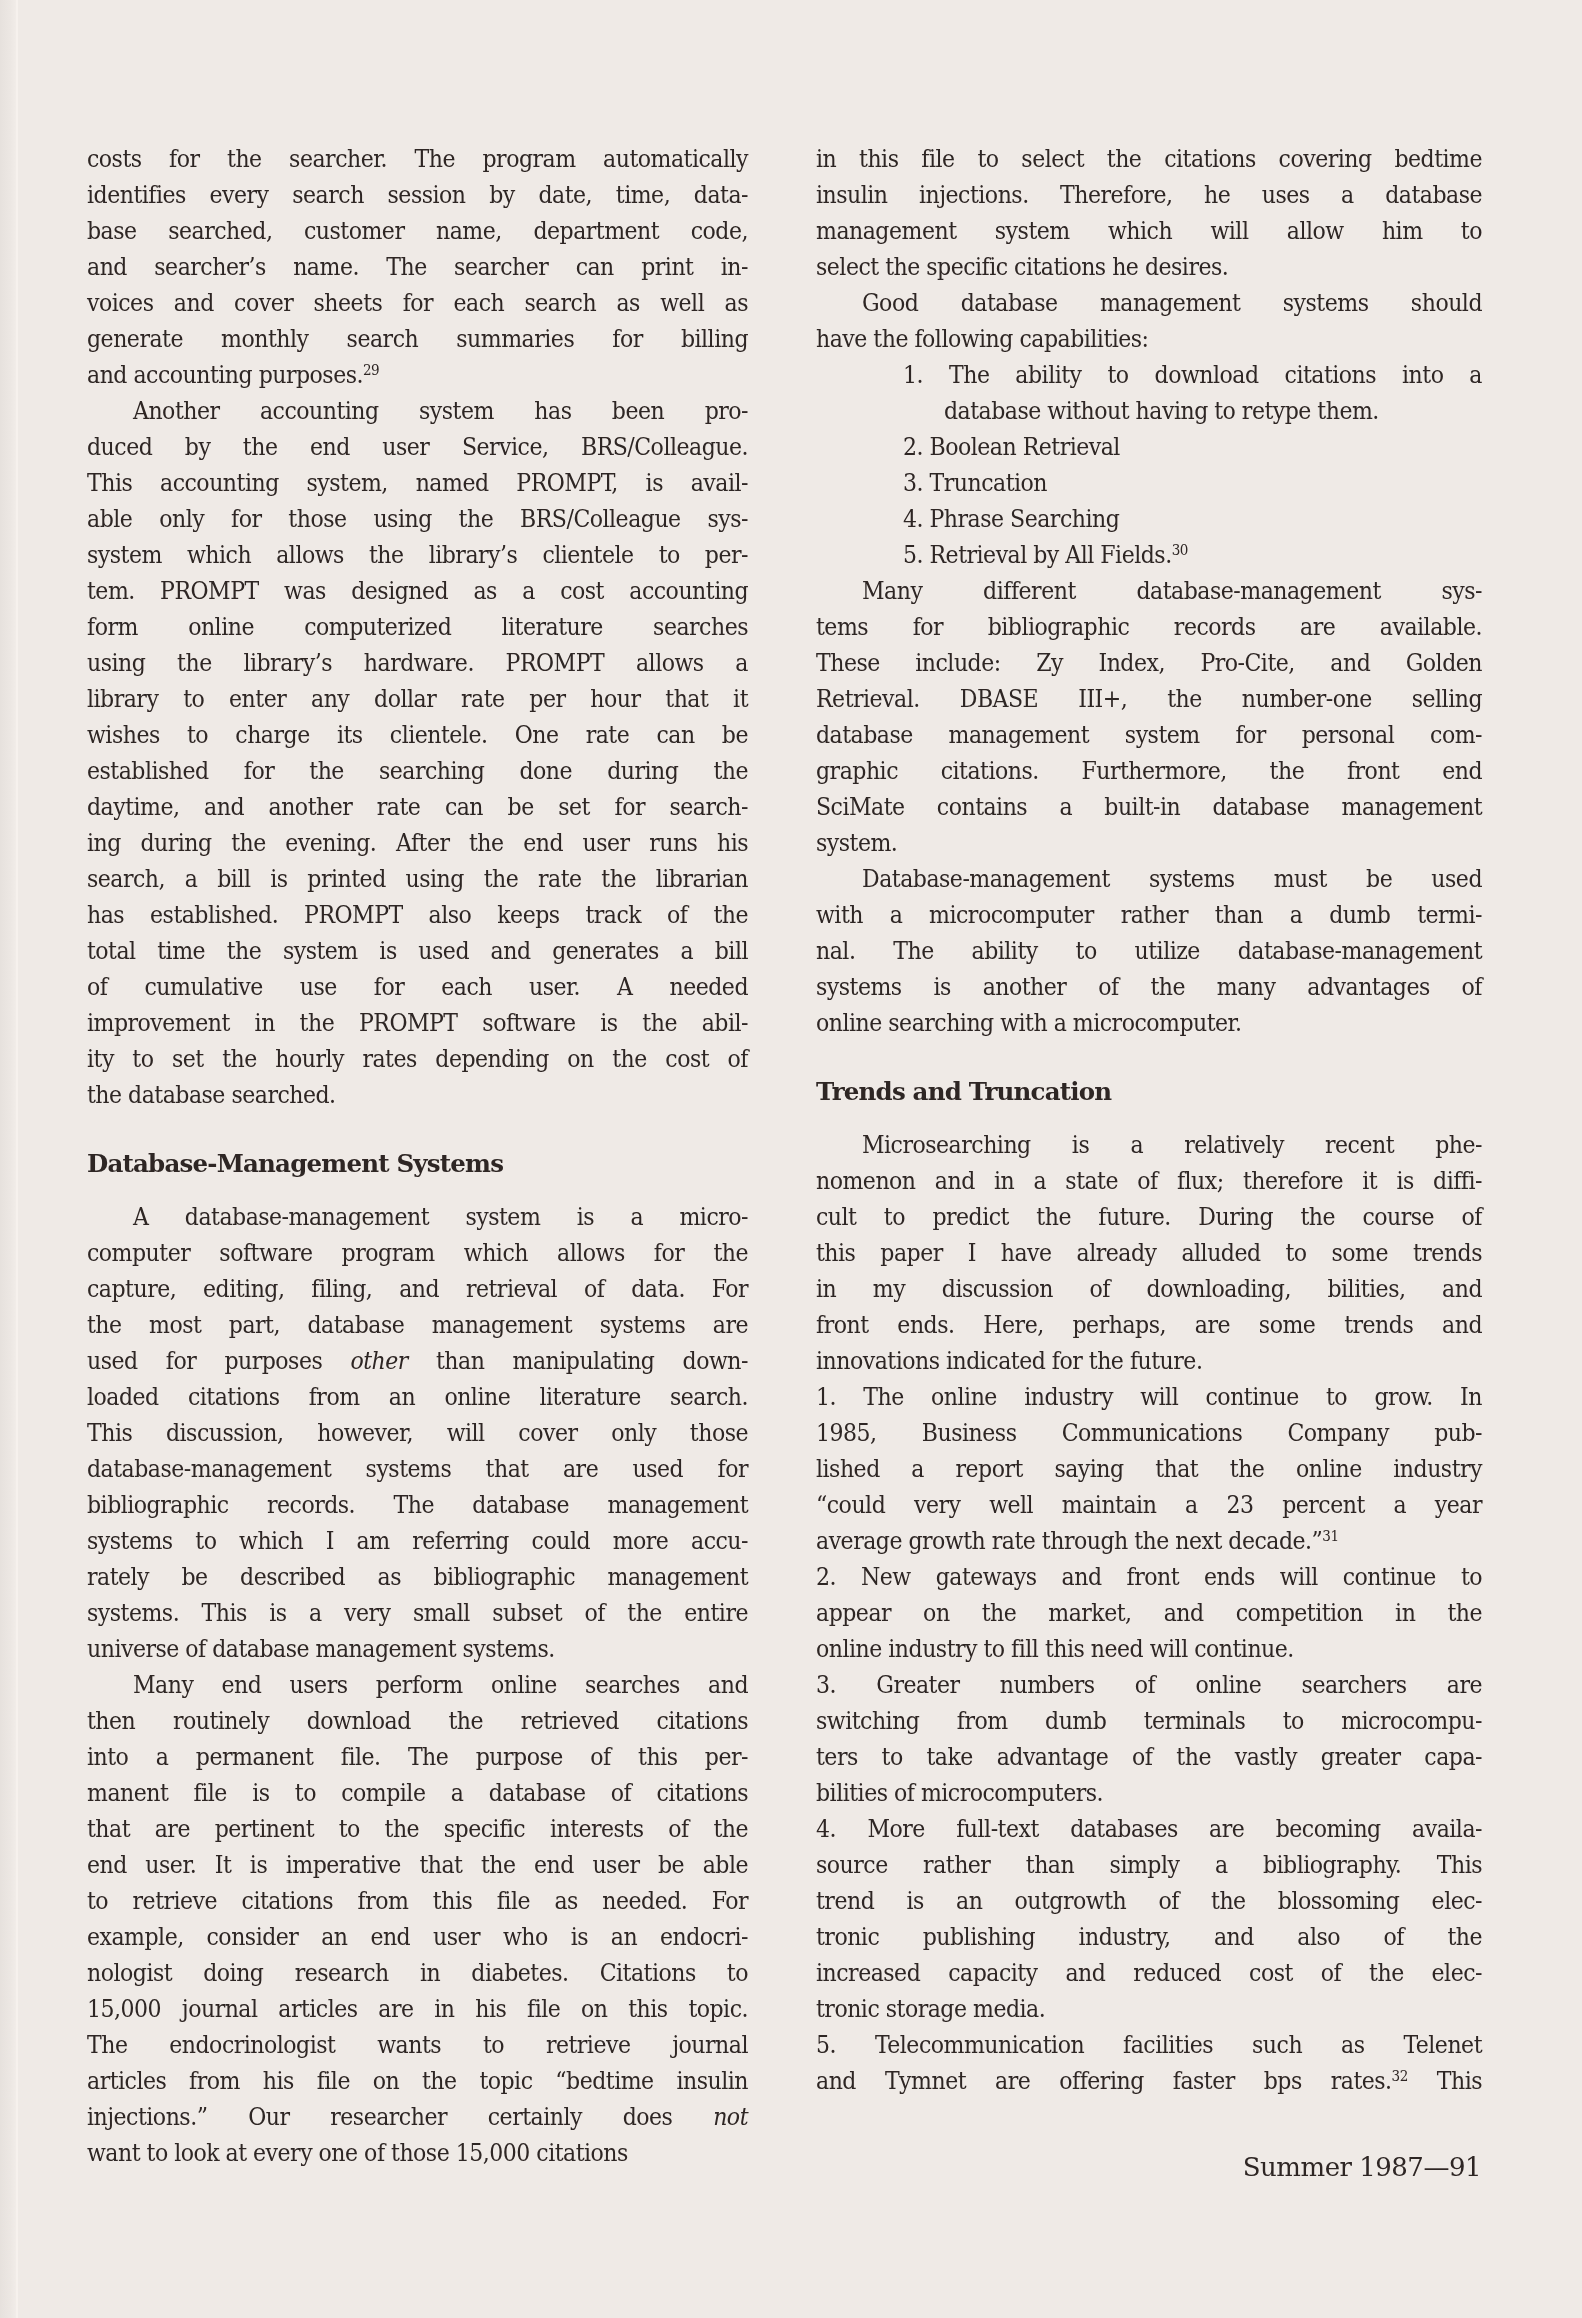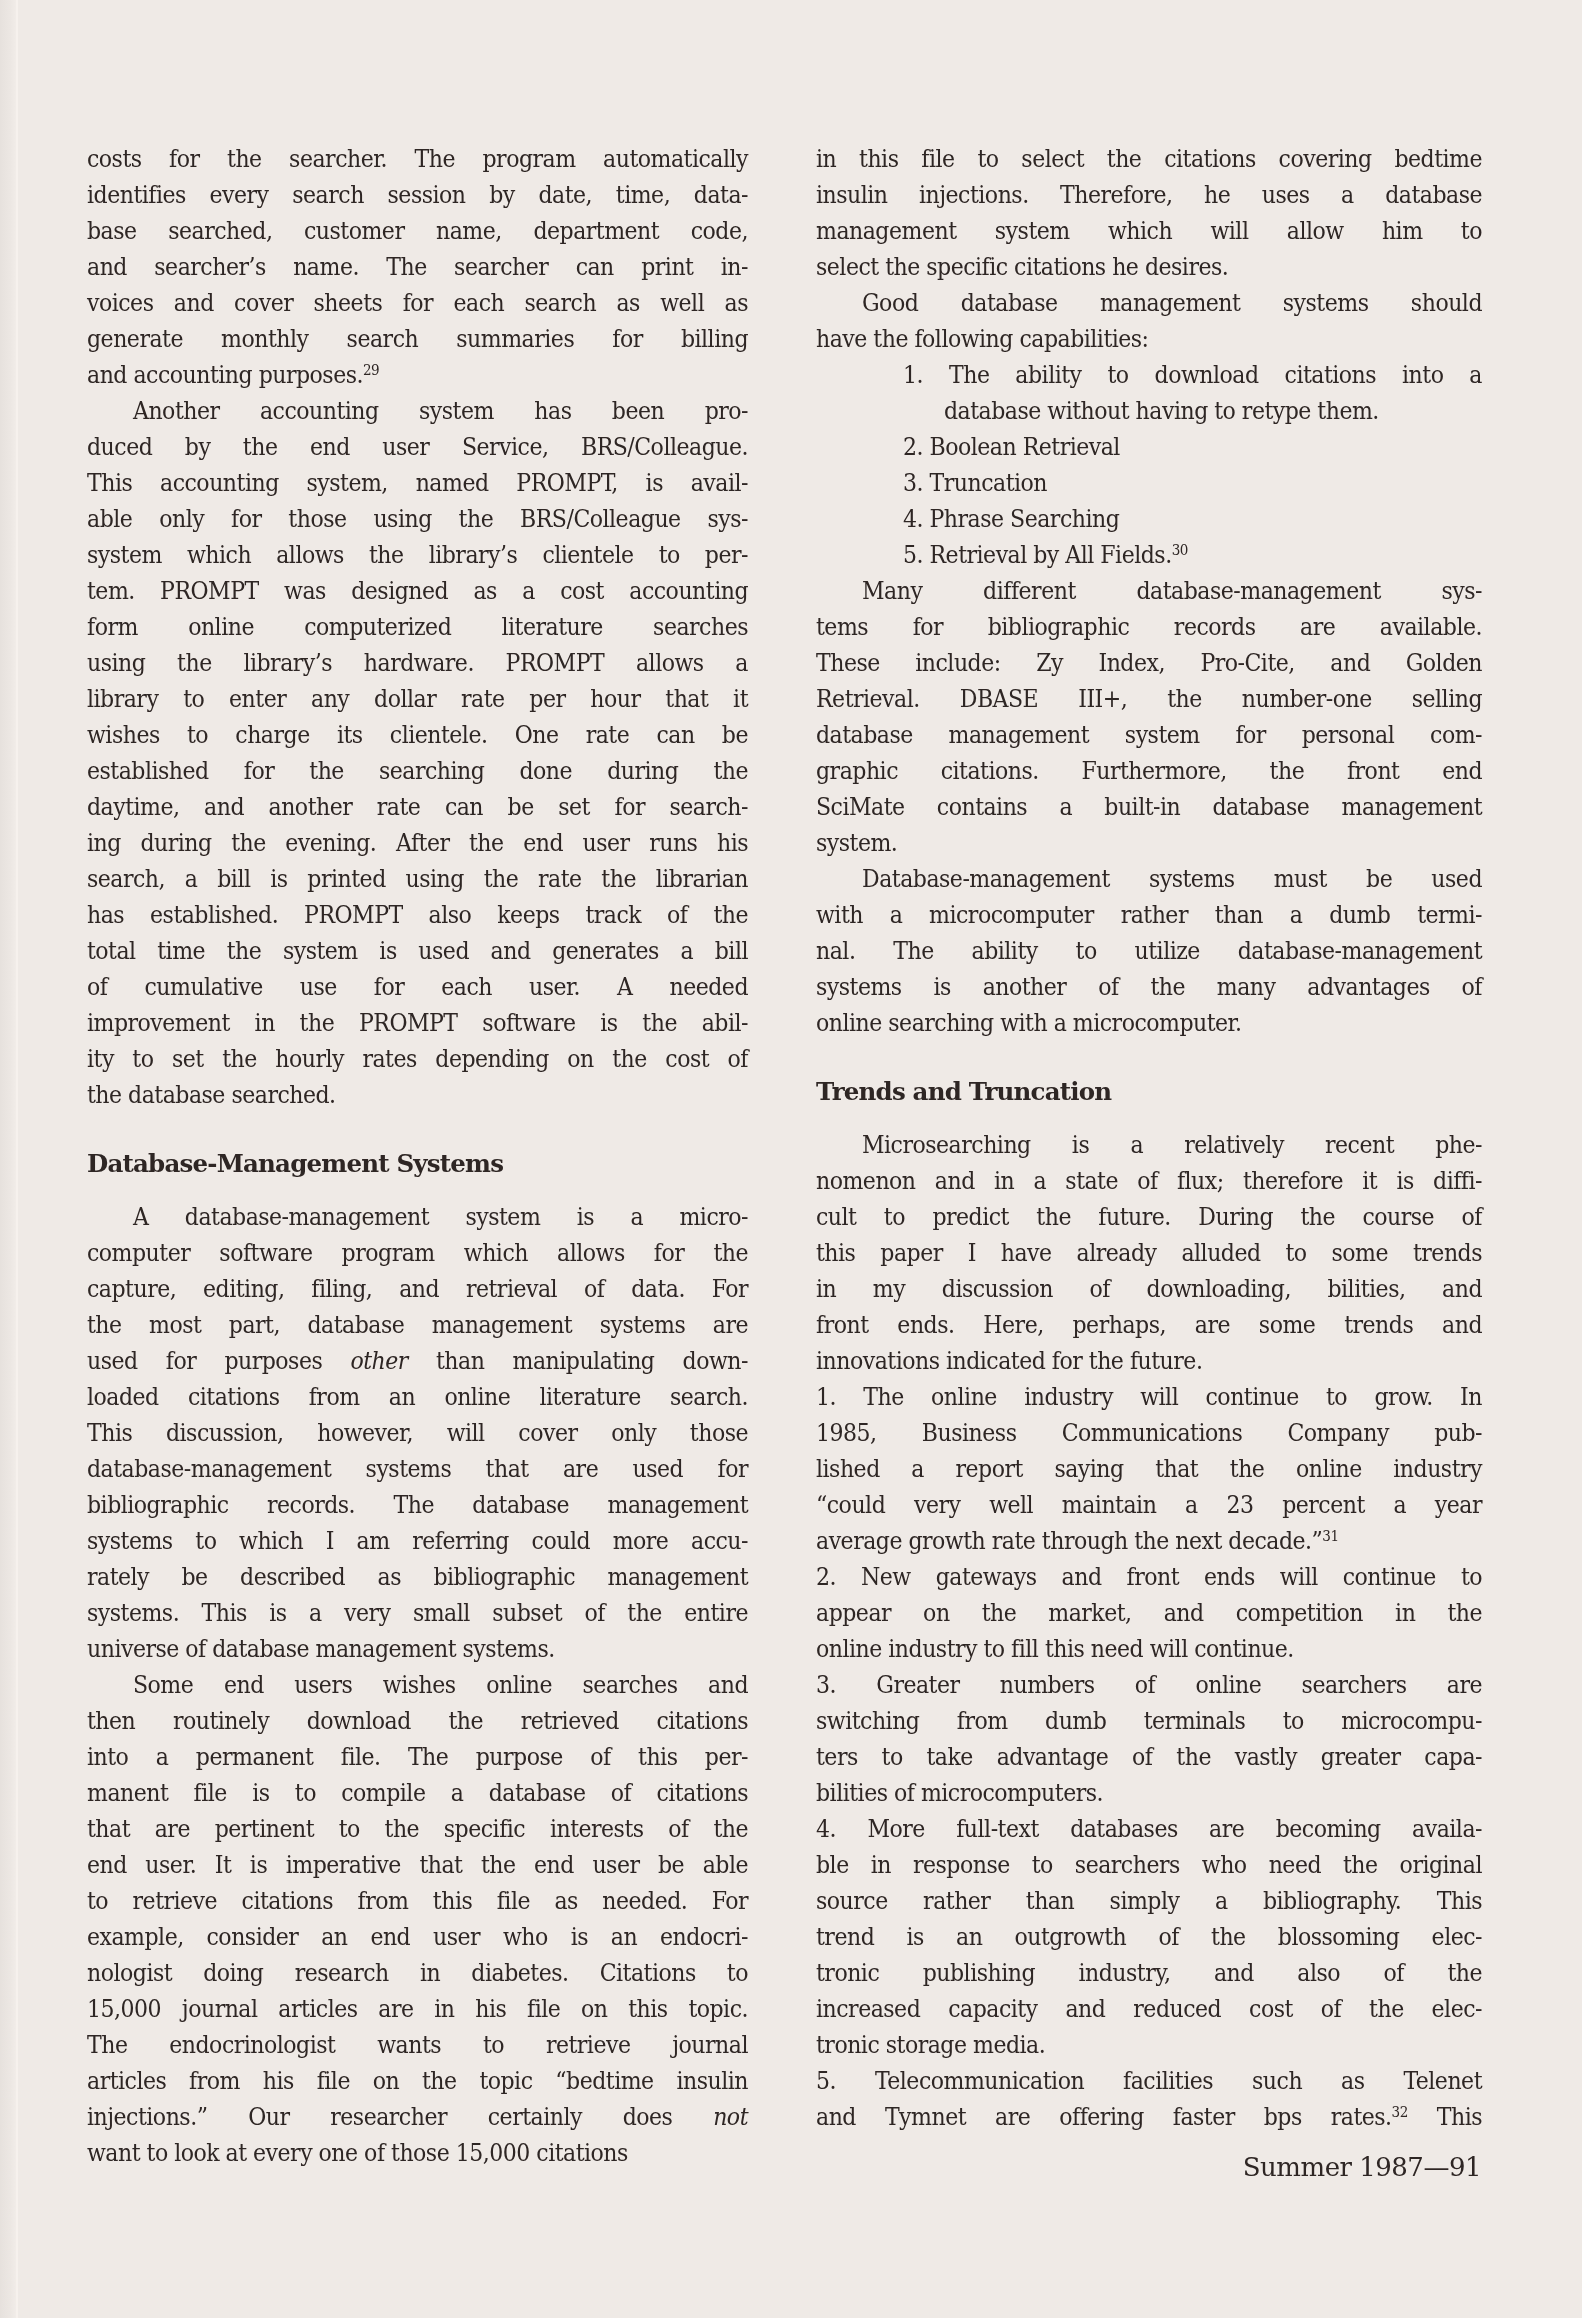--- a/index.html
+++ b/index.html
@@ -92,21 +92,21 @@
     <div class="line">the most part, database management systems are</div>
     <div class="line">used for purposes <em>other</em> than manipulating down-</div>
     <div class="line">loaded citations from an online literature search.</div>
     <div class="line">This discussion, however, will cover only those</div>
     <div class="line">database-management systems that are used for</div>
     <div class="line">bibliographic records. The database management</div>
     <div class="line">systems to which I am referring could more accu-</div>
     <div class="line">rately be described as bibliographic management</div>
     <div class="line">systems. This is a very small subset of the entire</div>
     <div class="line last">universe of database management systems.</div>
-    <div class="line indent">Some end users wishes online searches and</div>
+    <div class="line indent">Many end users perform online searches and</div>
     <div class="line">then routinely download the retrieved citations</div>
     <div class="line">into a permanent file. The purpose of this per-</div>
     <div class="line">manent file is to compile a database of citations</div>
     <div class="line">that are pertinent to the specific interests of the</div>
     <div class="line">end user. It is imperative that the end user be able</div>
     <div class="line">to retrieve citations from this file as needed. For</div>
     <div class="line">example, consider an end user who is an endocri-</div>
     <div class="line">nologist doing research in diabetes. Citations to</div>
     <div class="line">15,000 journal articles are in his file on this topic.</div>
     <div class="line">The endocrinologist wants to retrieve journal</div>
@@ -154,21 +154,20 @@
     <div class="line">“could very well maintain a 23 percent a year</div>
     <div class="line last">average growth rate through the next decade.”<sup>31</sup></div>
     <div class="line">2. New gateways and front ends will continue to</div>
     <div class="line">appear on the market, and competition in the</div>
     <div class="line last">online industry to fill this need will continue.</div>
     <div class="line">3. Greater numbers of online searchers are</div>
     <div class="line">switching from dumb terminals to microcompu-</div>
     <div class="line">ters to take advantage of the vastly greater capa-</div>
     <div class="line last">bilities of microcomputers.</div>
     <div class="line">4. More full-text databases are becoming availa-</div>
-    <div class="line">ble in response to searchers who need the original</div>
     <div class="line">source rather than simply a bibliography. This</div>
     <div class="line">trend is an outgrowth of the blossoming elec-</div>
     <div class="line">tronic publishing industry, and also of the</div>
     <div class="line">increased capacity and reduced cost of the elec-</div>
     <div class="line last">tronic storage media.</div>
     <div class="line">5. Telecommunication facilities such as Telenet</div>
     <div class="line">and Tymnet are offering faster bps rates.<sup>32</sup> This</div>
   </div>
 
 <div class="folio">Summer 1987—91</div>

